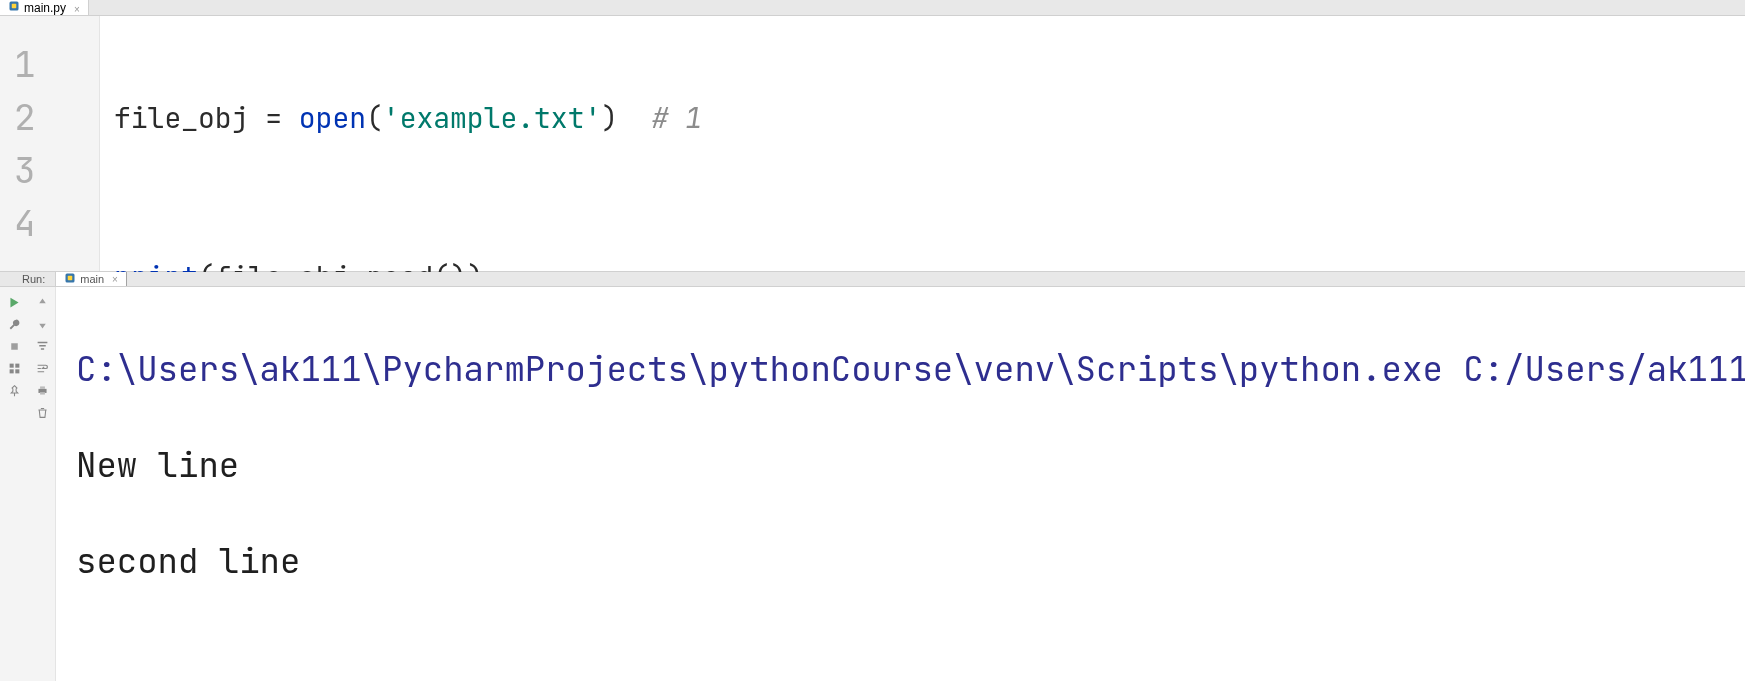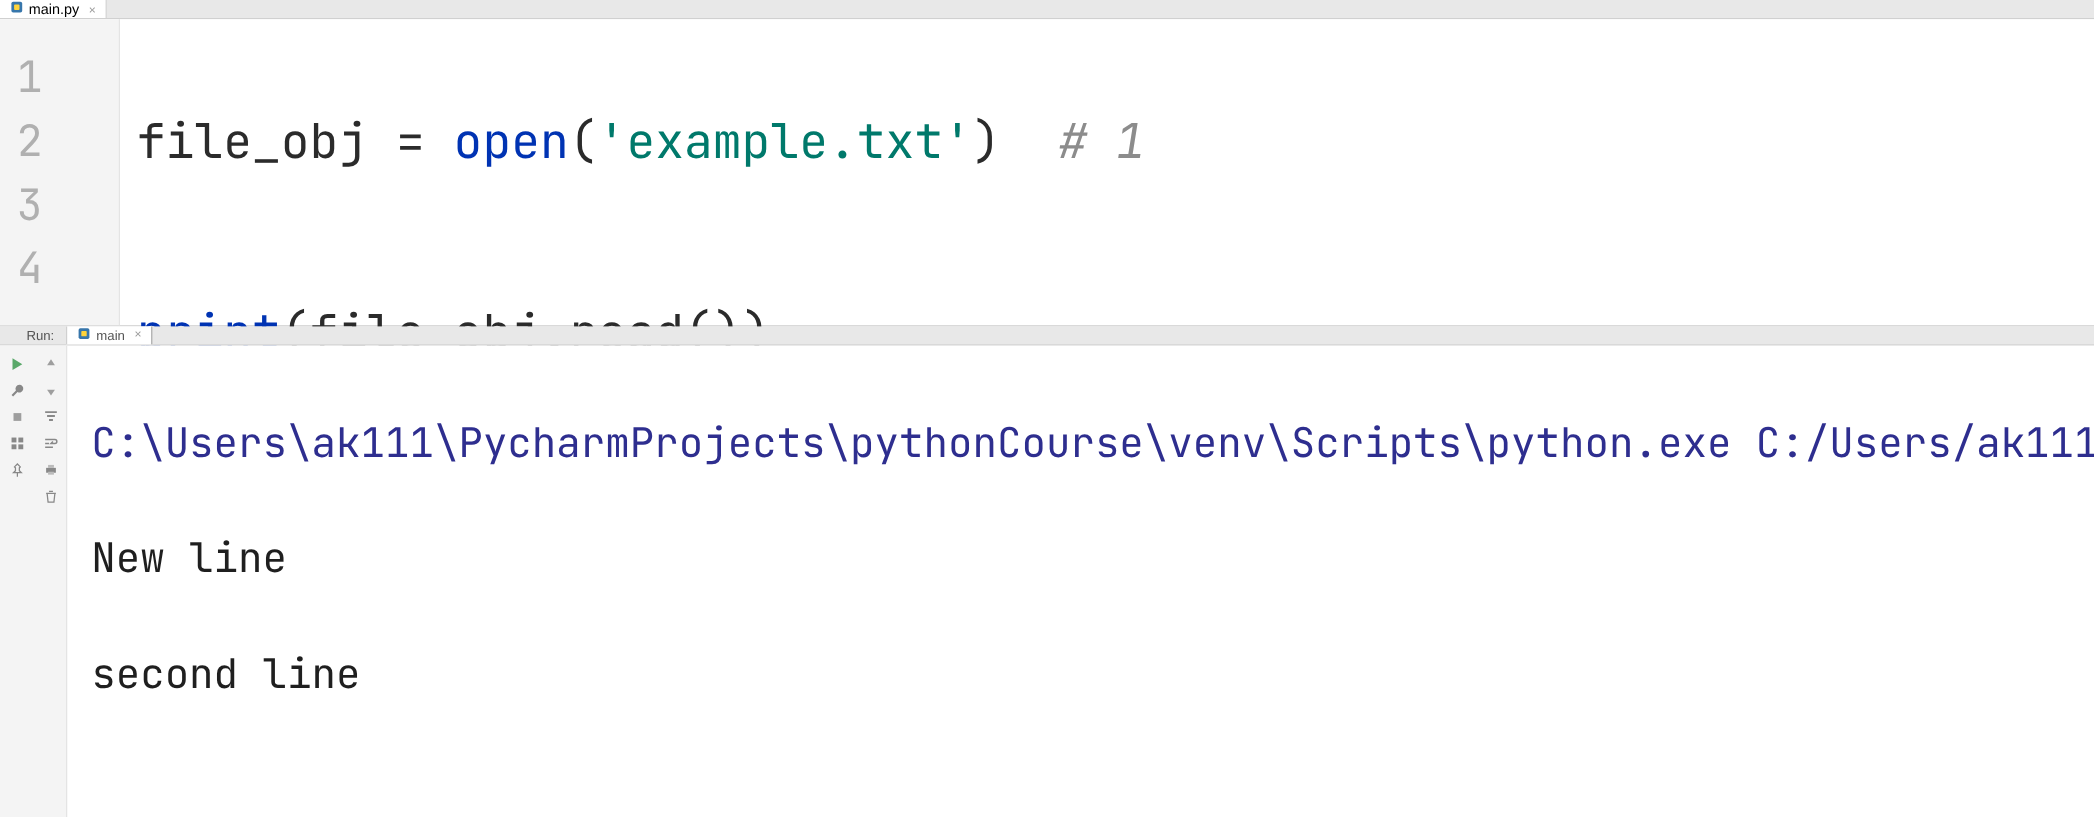--- a/index.html
+++ b/index.html
@@ -50,21 +50,21 @@
       text-align: left;
       padding-left: 14px;
       color: #b0b0b0;
       font-family: "JetBrains Mono", "Consolas", monospace;
       font-size: 36px;
     }
     .code {
       padding-top: 22px;
       padding-left: 14px;
       font-family: "JetBrains Mono", "Consolas", monospace;
-      font-size: 40px;
+      font-size: 28px;
       line-height: 53px;
       white-space: pre;
       color: #2b2b2b;
     }
     .tok-builtin { color: #0033b3; }
     .tok-string  { color: #00796b; }
     .tok-comment { color: #8c8c8c; font-style: italic; }
     .tok-ident   { color: #2b2b2b; }
     .tok-punct   { color: #2b2b2b; }
 

